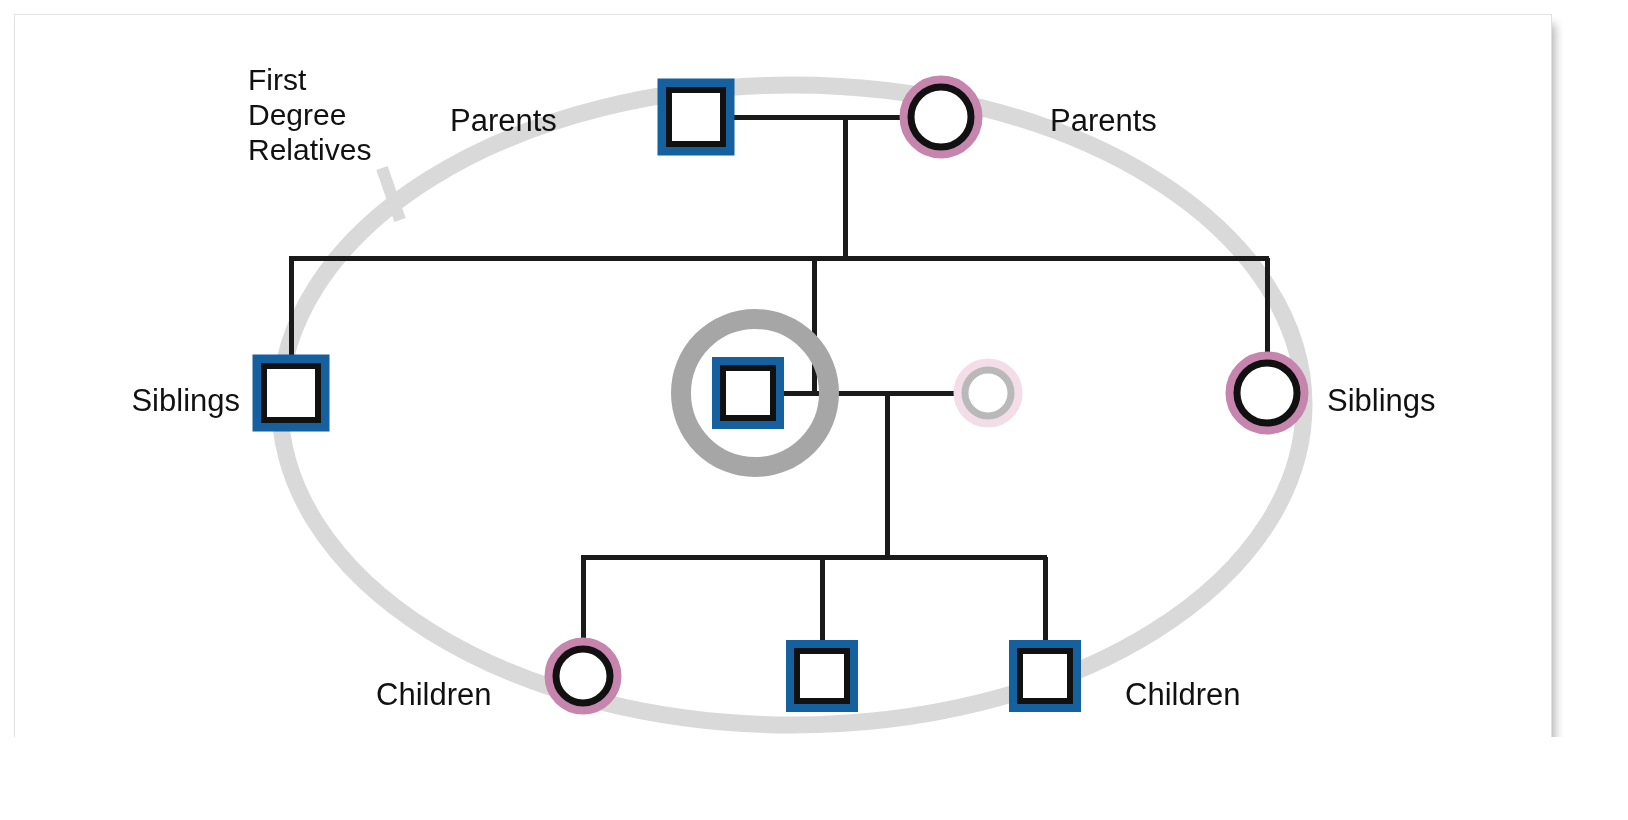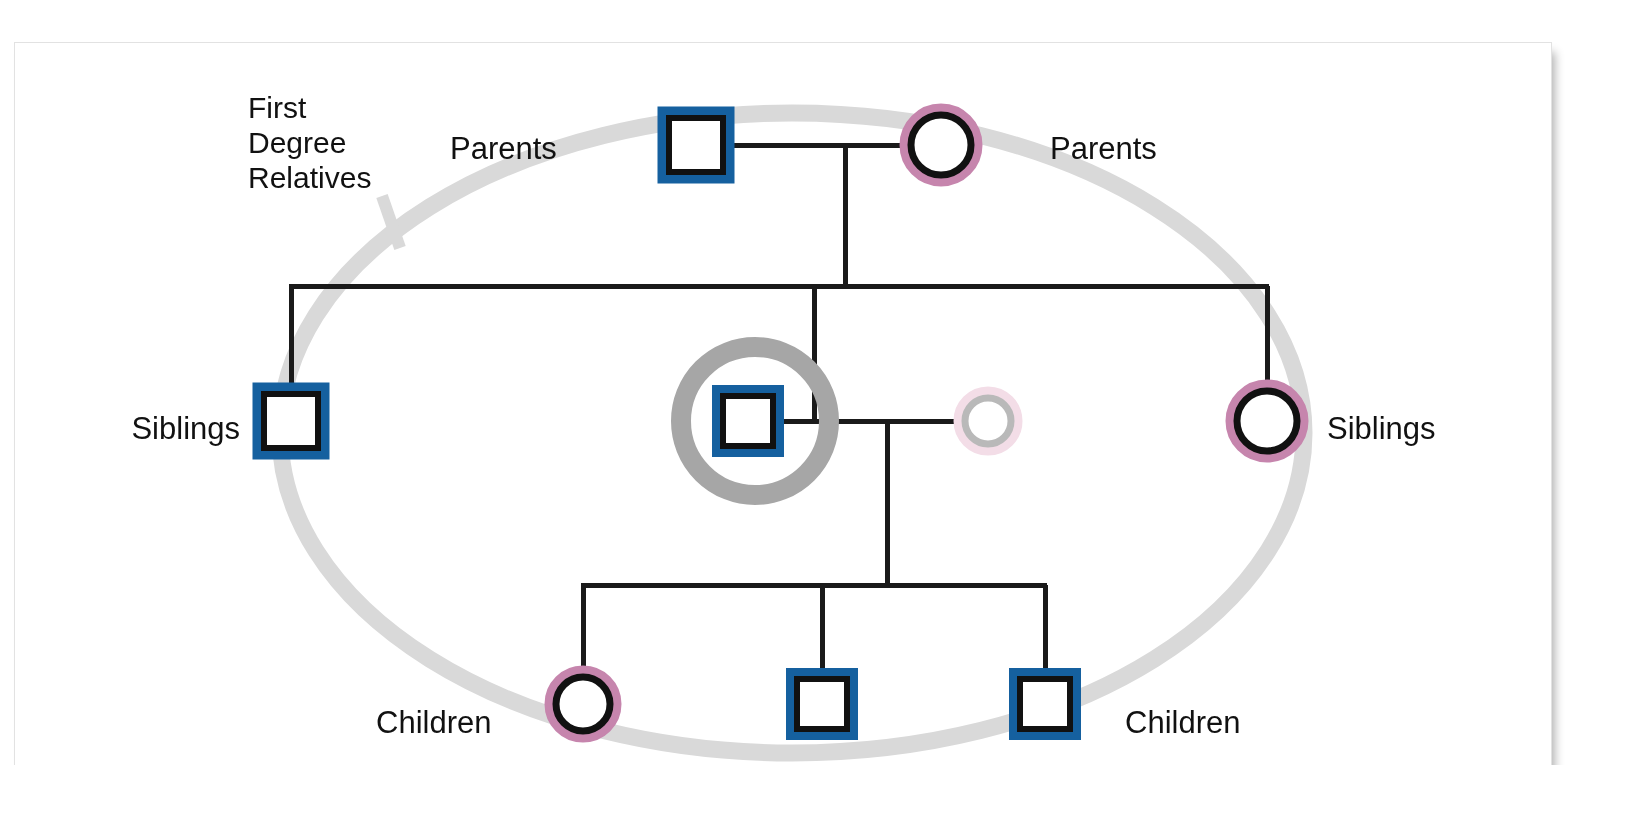--- a/index.html
+++ b/index.html
@@ -7,21 +7,20 @@
     padding: 0;
     background: #ffffff;
     font-family: "Liberation Sans", sans-serif;
   }
   #stage {
     position: relative;
     width: 1628px;
     height: 737px;
     background: #ffffff;
     overflow: hidden;
-    margin-top: 28px;
   }
   #canvas-frame {
     position: absolute;
     left: 14px;
     top: 14px;
     width: 1538px;
     height: 754px;
     background: #ffffff;
     border: 1px solid #e2e2e2;
     box-shadow: 6px 7px 9px -3px rgba(0,0,0,0.30);

